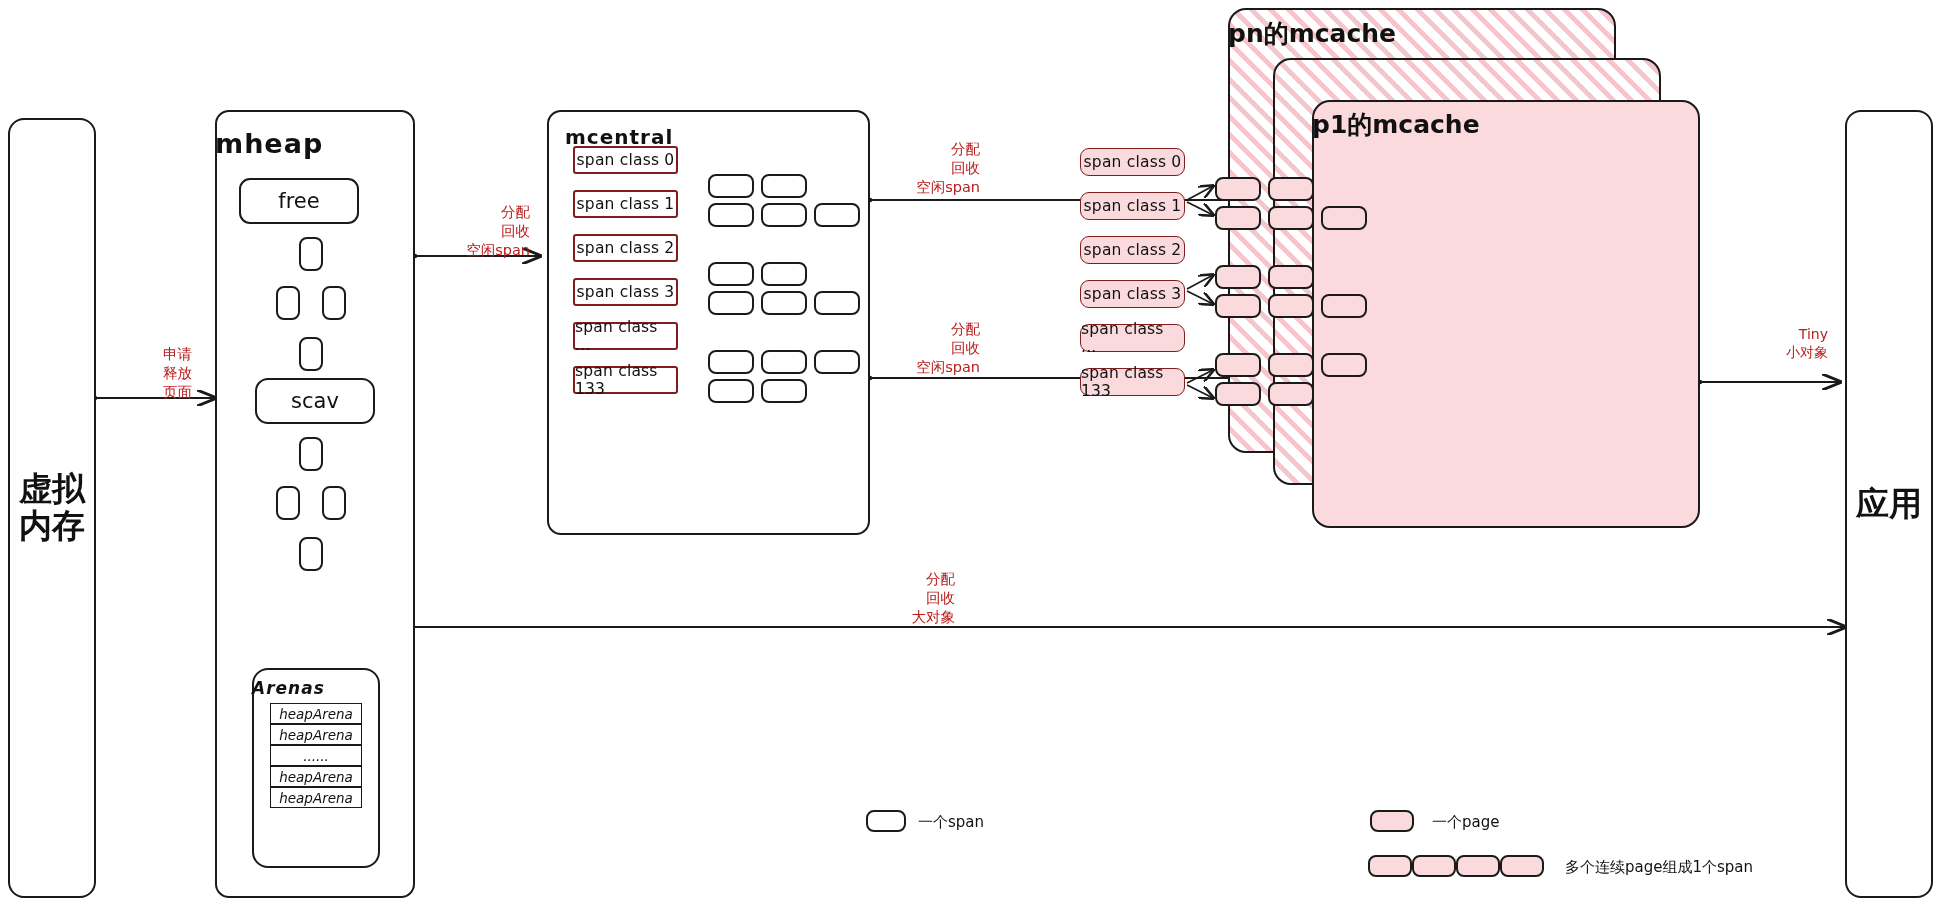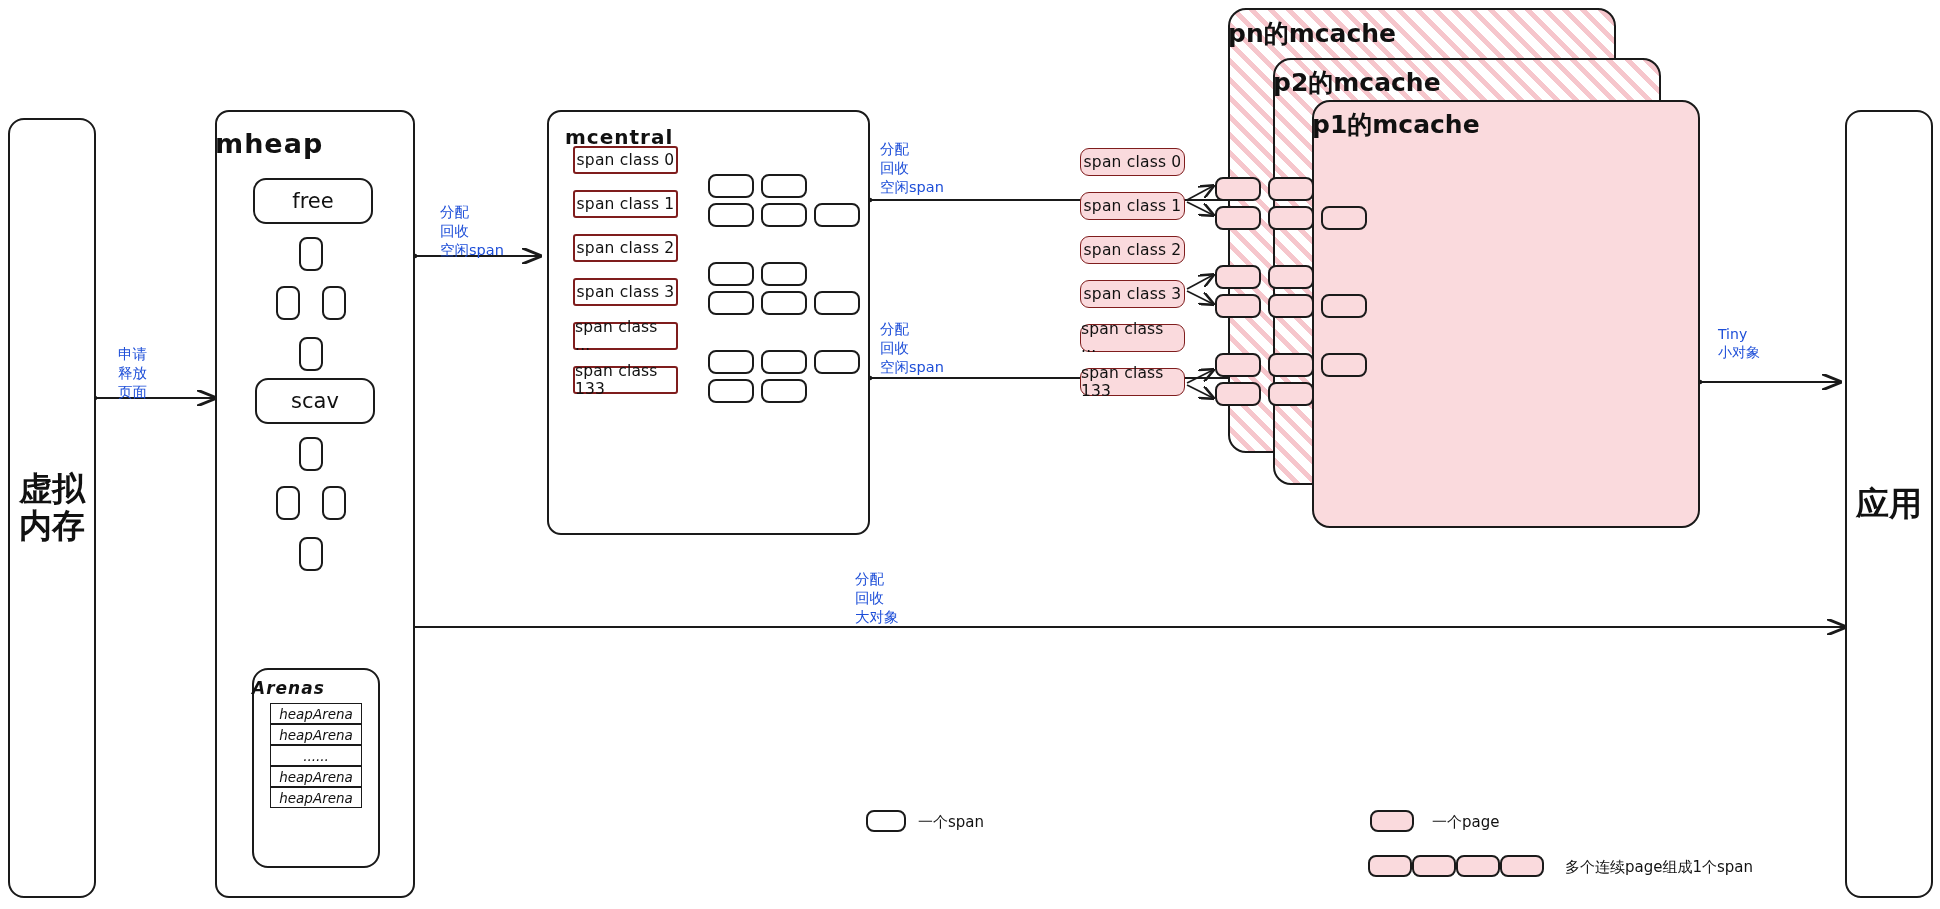--- a/index.html
+++ b/index.html
@@ -116,24 +116,24 @@
   }
   .mcache.solid { background: #fadadd; }
   .mcache-title {
     position: absolute; width: 100%; 
     font-size: 25px; font-weight: 700; color: #111;
   }
 
   
   .arrlabel {
     position: absolute;
-    text-align: left;
+    text-align: right;
     font-size: 14.5px;
     line-height: 1.32;
-    color: #1d4ed8;
+    color: #b91c1c;
     white-space: pre-line;
   }
   .arrlabel.small { font-size: 14px; }
 
   
   .legend-text {
     position: absolute;
     font-size: 15px; color: #111;
     white-space: nowrap;
   }
@@ -239,21 +239,21 @@
   </div>
 
   <div class="arrlabel" style="left:118px; top:345px; width:74px;">申请
 释放
 页面</div>
 
   <div class="rbox" style="left:215px; top:110px; width:200px; height:788px;">
   </div>
   <div class="title" style="left:215px; top:128px; width:200px; font-size:27px;">mheap</div>
 
-  <div class="pillbox" style="left:253px; top:178px; width:120px; height:46px;">free</div>
+  <div class="pillbox" style="left:239px; top:178px; width:120px; height:46px;border-radius:11px;">free</div>
 
   <div class="treenode" style="left:299px; top:237px;"></div>
   <div class="treenode" style="left:276px; top:286px;"></div>
   <div class="treenode" style="left:322px; top:286px;"></div>
   <div class="treenode" style="left:299px; top:337px;"></div>
 
   <div class="pillbox" style="left:255px; top:378px; width:120px; height:46px;">scav</div>
 
   <div class="treenode" style="left:299px; top:437px;"></div>
   <div class="treenode" style="left:276px; top:486px;"></div>
@@ -306,21 +306,20 @@
 回收
 空闲span</div>
   <div class="arrlabel" style="left:880px; top:320px; width:100px;">分配
 回收
 空闲span</div>
 
   <div class="mcache hatch" style="left:1228px; top:8px; width:388px; height:445px;"></div>
   <div class="mcache-title" style="left:1228px; top:17px; width:388px;">pn的mcache</div>
 
   <div class="mcache hatch" style="left:1273px; top:58px; width:388px; height:427px;"></div>
-  <div class="mcache-title" style="left:1273px; top:66px; width:388px;">p2的mcache</div>
 
   <div class="mcache solid" style="left:1312px; top:100px; width:388px; height:428px;"></div>
   <div class="mcache-title" style="left:1312px; top:108px; width:388px;">p1的mcache</div>
 
   <div id="mcache-rows">
       <div class="spanclass pink" style="left: 1080px; top: 148px; width: 105px; height: 28px;">span class 0</div>
       <div class="spanclass pink" style="left: 1080px; top: 192px; width: 105px; height: 28px;">span class 1</div>
       <div class="spanclass pink" style="left: 1080px; top: 236px; width: 105px; height: 28px;">span class 2</div>
       <div class="spanclass pink" style="left: 1080px; top: 280px; width: 105px; height: 28px;">span class 3</div>
       <div class="spanclass pink" style="left: 1080px; top: 324px; width: 105px; height: 28px;">span class ...</div>

